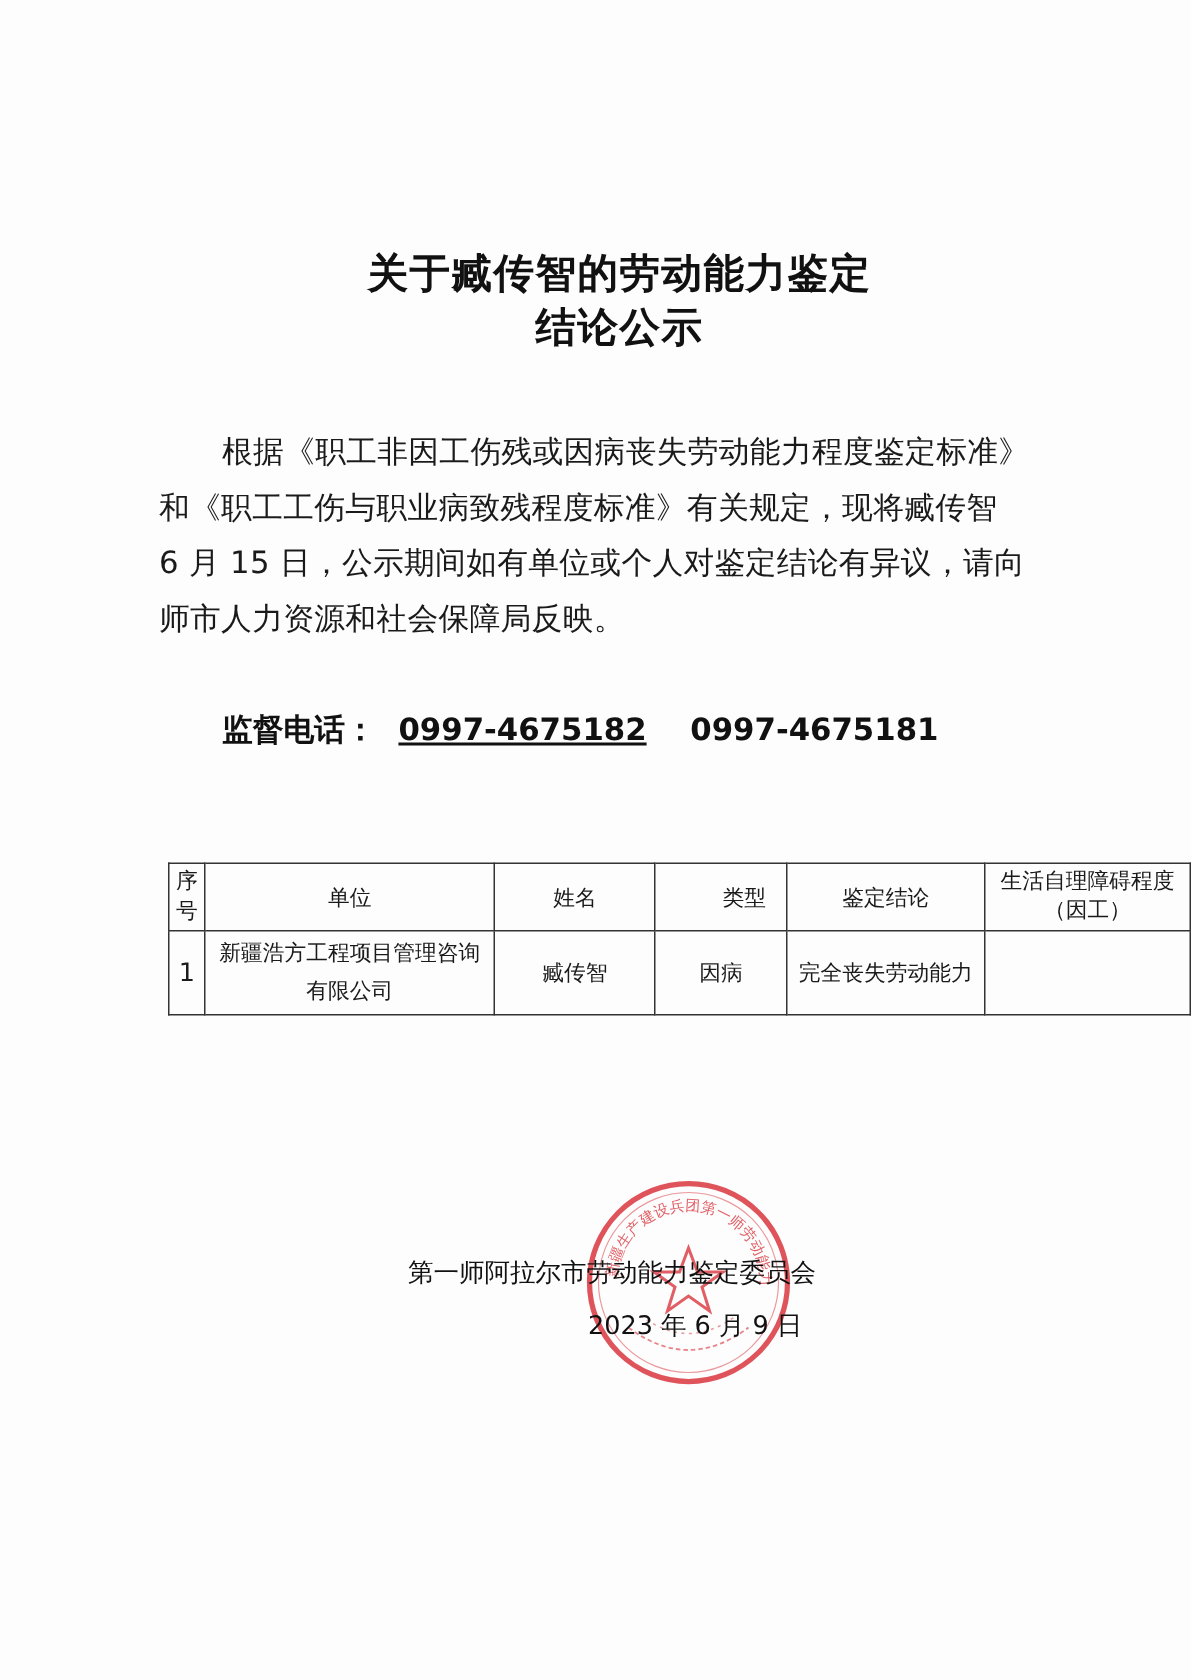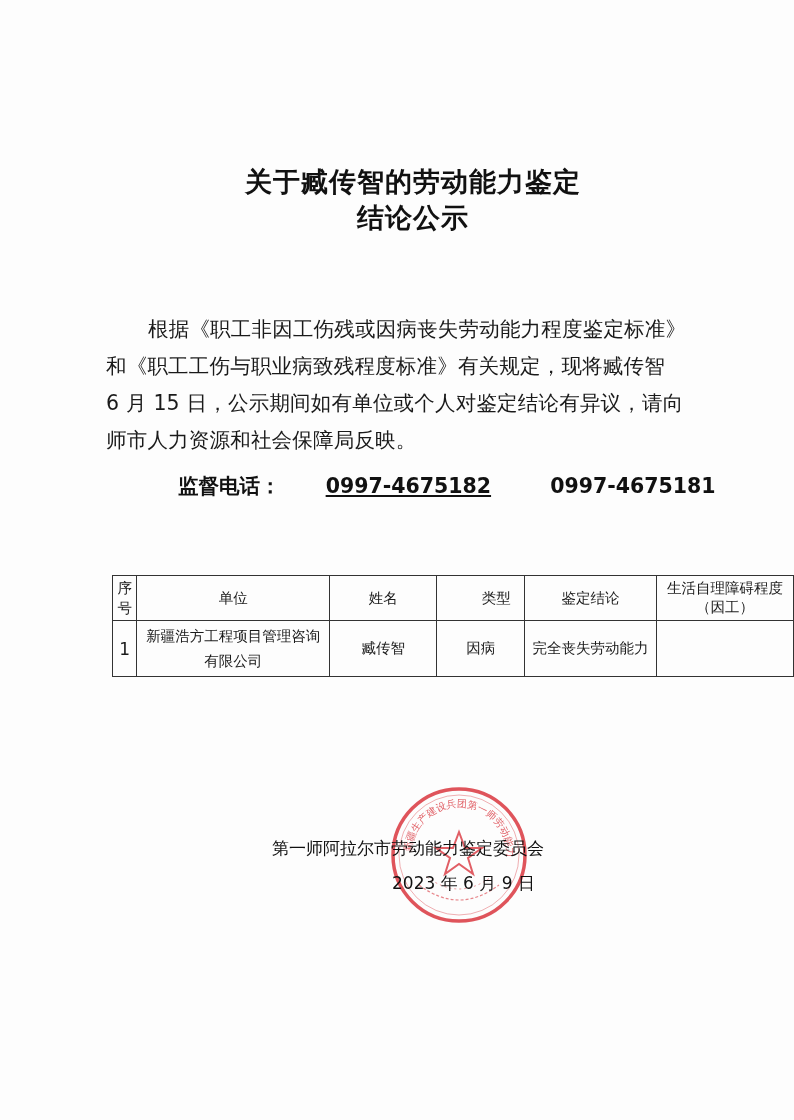--- a/index.html
+++ b/index.html
@@ -17,21 +17,21 @@
   .para {
     position: absolute; left: 106px; width: 600px; font-size: 20.5px; line-height: 37px; color: #1a1a1a;
     letter-spacing: 0.2px;
   }
   .para .line { display: block; white-space: nowrap; }
   .para .line.first { padding-left: 42px; }
   .phone {
     position: absolute; left: 148px; top: 472px; font-size: 20.5px; font-weight: bold; color: #111;
     white-space: nowrap;
   }
-  .phone span { margin-right: 8px; margin-left: 30px; }
+  .phone span { margin-right: 8px; }
   table.result {
     position: absolute; left: 72px; top: 575px; border-collapse: collapse; font-size: 14.5px; margin-left: 40px;
   }
   table.result td {
     border: 1px solid #333; text-align: center; vertical-align: middle; padding: 0; color: #1a1a1a;
   }
   .seal {
     position: absolute; left: 389px; top: 785px; width: 140px; height: 140px;
   }
   .sign {
@@ -40,21 +40,21 @@
   .sign.org { left: 272px; top: 837px; }
   .sign.date { left: 392px; top: 872px; }
 </style>
 </head>
 <body>
 
 <div>
   <div class="title l1">关于臧传智的劳动能力鉴定</div>
   <div class="title l2">结论公示</div>
 
-  <div class="para" style="top:283px;margin-top:28px;">
+  <div class="para" style="top:283px;">
     <span class="line first">根据《职工非因工伤残或因病丧失劳动能力程度鉴定标准》</span>
     <span class="line">和《职工工伤与职业病致残程度标准》有关规定，现将臧传智</span>
     <span class="line">6 月 15 日，公示期间如有单位或个人对鉴定结论有异议，请向</span>
     <span class="line">师市人力资源和社会保障局反映。</span>
   </div>
 
   <div class="phone">
     <span>监督电话：</span>
     <span style="margin-right:22px;text-decoration:underline;">0997-4675182</span>
     <span>0997-4675181</span>

